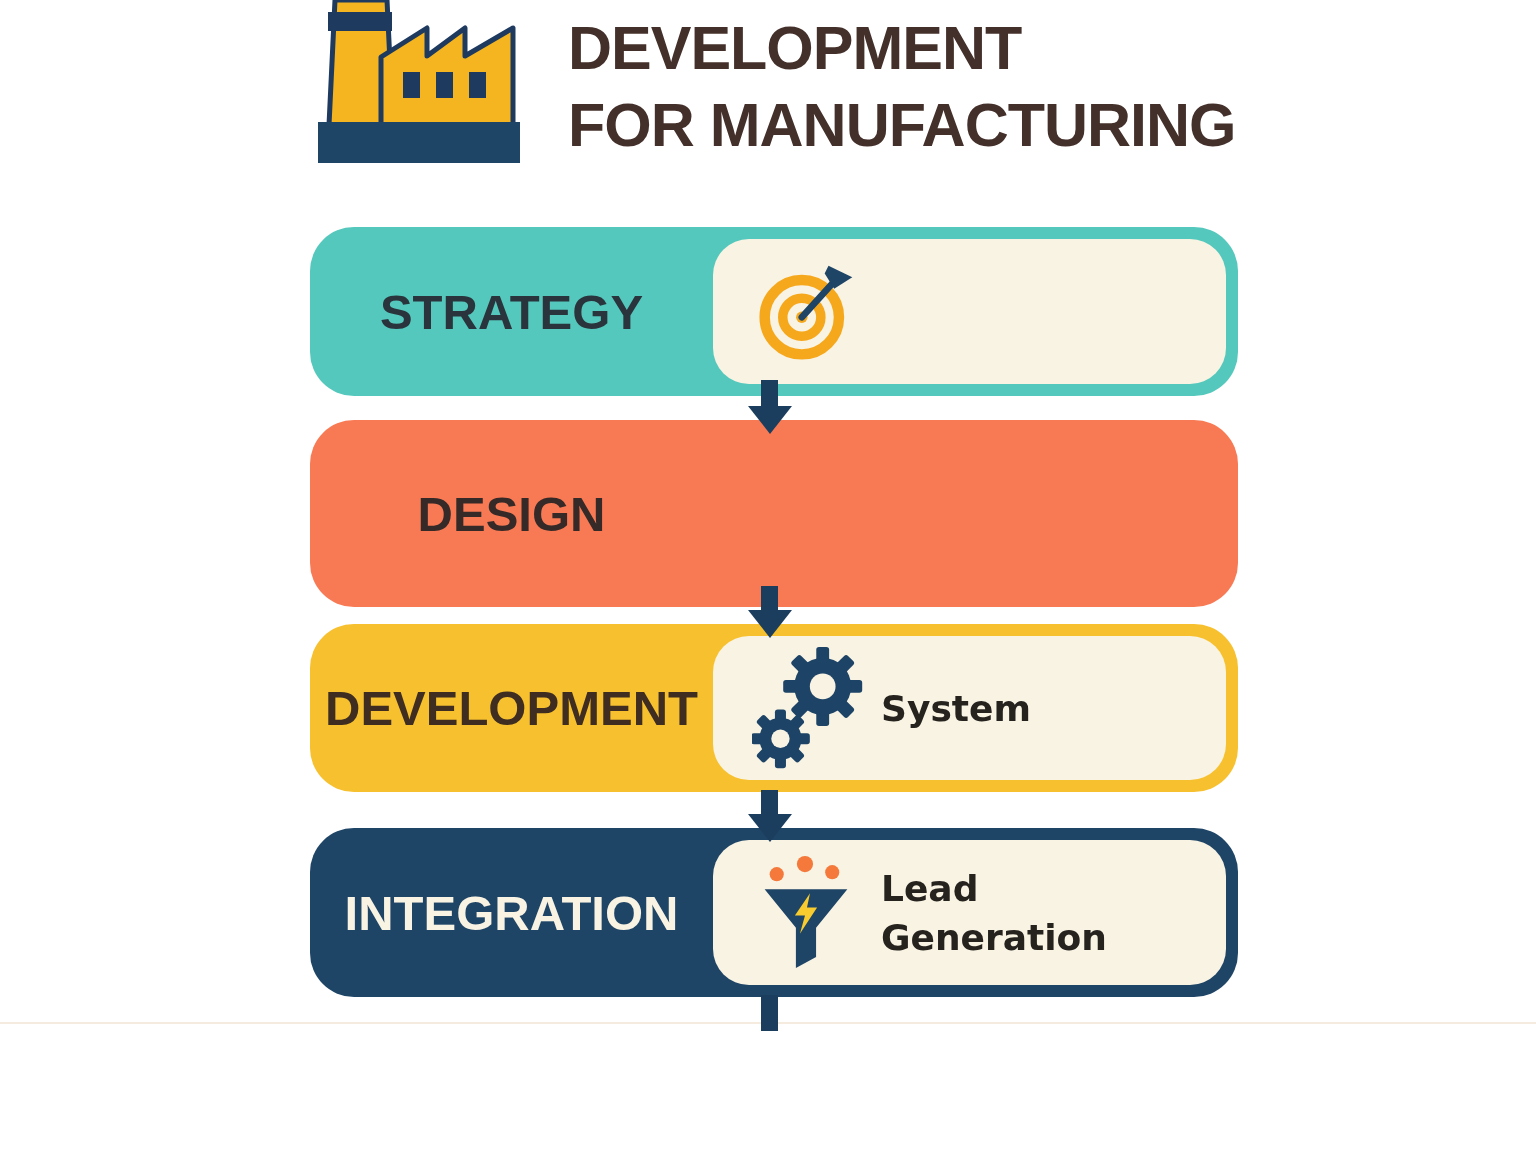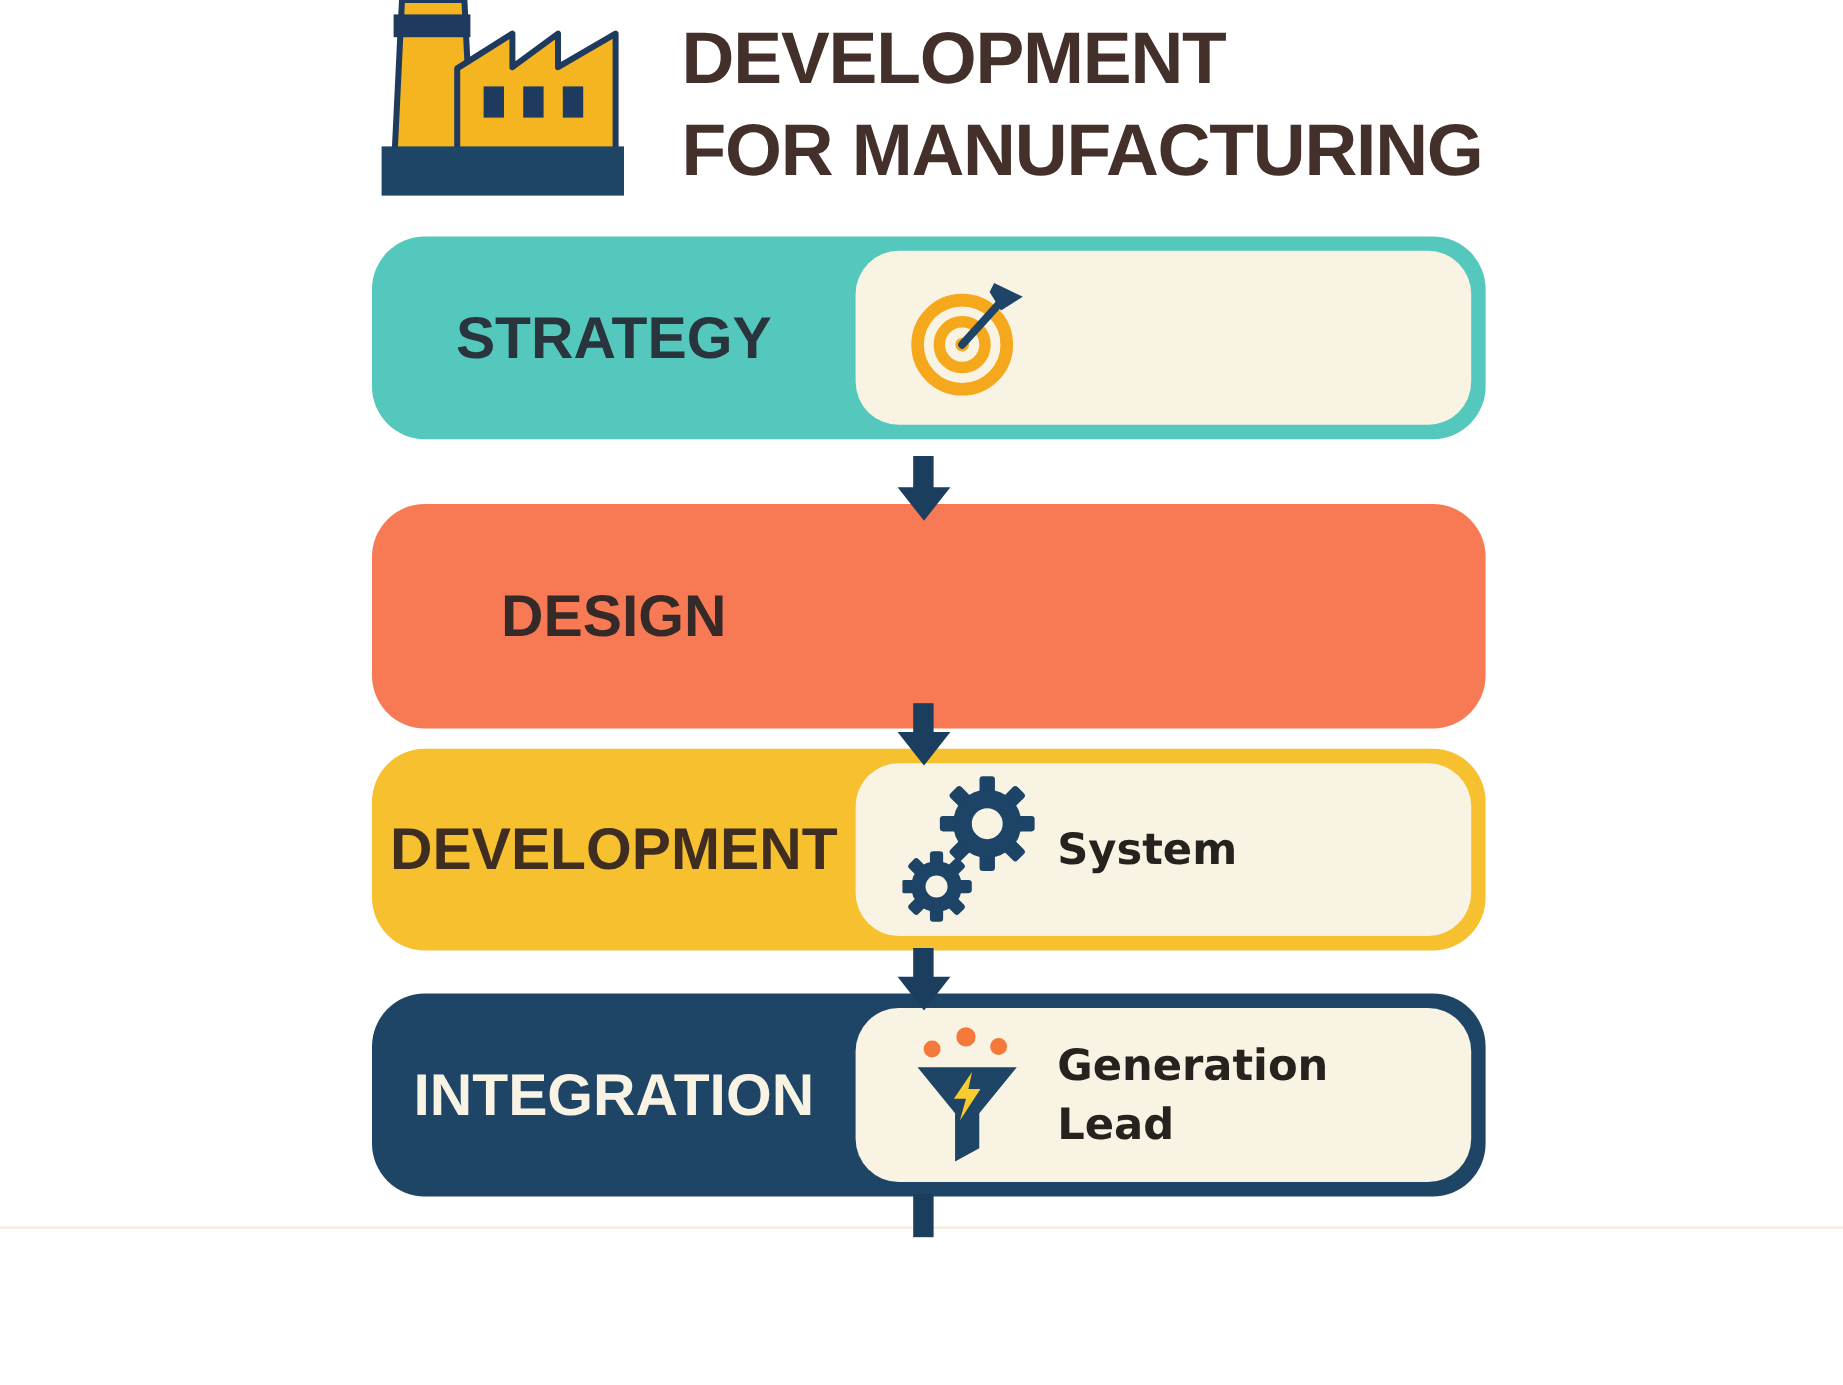--- a/index.html
+++ b/index.html
@@ -67,21 +67,21 @@
     <rect x="121" y="72" width="17" height="26" fill="#1E3A5F"></rect>
     <rect x="154" y="72" width="17" height="26" fill="#1E3A5F"></rect>
     <rect x="3" y="122" width="202" height="41" fill="#1E4466"></rect>
   </svg>
 
   <div class="title">
     <div>DEVELOPMENT</div>
     <div>FOR MANUFACTURING</div>
   </div>
 
-  <div class="row" style="top: 197px; --row-bg: #54C8BC; --label-color: #2A343C; --card-bg: #F9F3E3;">
+  <div class="row" style="top: 227px; --row-bg: #54C8BC; --label-color: #2A343C; --card-bg: #F9F3E3;">
     <div class="row-label">STRATEGY</div>
     <div class="card">
       <span class="card-icon">
         <svg width="100" height="100" viewBox="0 0 105 105">
           <circle cx="46" cy="58" r="39" fill="none" stroke="#F6A81C" stroke-width="11"></circle>
           <circle cx="46" cy="58" r="20" fill="none" stroke="#F6A81C" stroke-width="10"></circle>
           <circle cx="46" cy="58" r="6" fill="#F6A81C"></circle>
           <line x1="46" y1="58" x2="84" y2="16" stroke="#1E4466" stroke-width="7" stroke-linecap="round"></line>
           <polygon points="74,4 99,16 80,28 70,12" fill="#1E4466"></polygon>
         </svg>
@@ -149,22 +149,22 @@
       <span class="card-icon">
         <svg width="92" height="116" viewBox="0 0 90 115">
           <circle cx="14" cy="19" r="7" fill="#F4793B"></circle>
           <circle cx="42" cy="9" r="8" fill="#F4793B"></circle>
           <circle cx="69" cy="17" r="7" fill="#F4793B"></circle>
           <path d="M2,34 H84 L53,72 V101 L33,112 V72 Z" fill="#1E4466"></path>
           <polygon points="47,38 32,60 42,60 37,78 54,52 44,52" fill="#F8CB2E"></polygon>
         </svg>
       </span>
       <div class="card-text">
+        <div>Lead</div>
         <div>Generation</div>
-        <div>Lead</div>
       </div>
     </div>
   </div>
 
   <div class="stem" style="top:995px;height:36px;"></div>
 
   <div class="seam"></div>
 
 </div>
 

